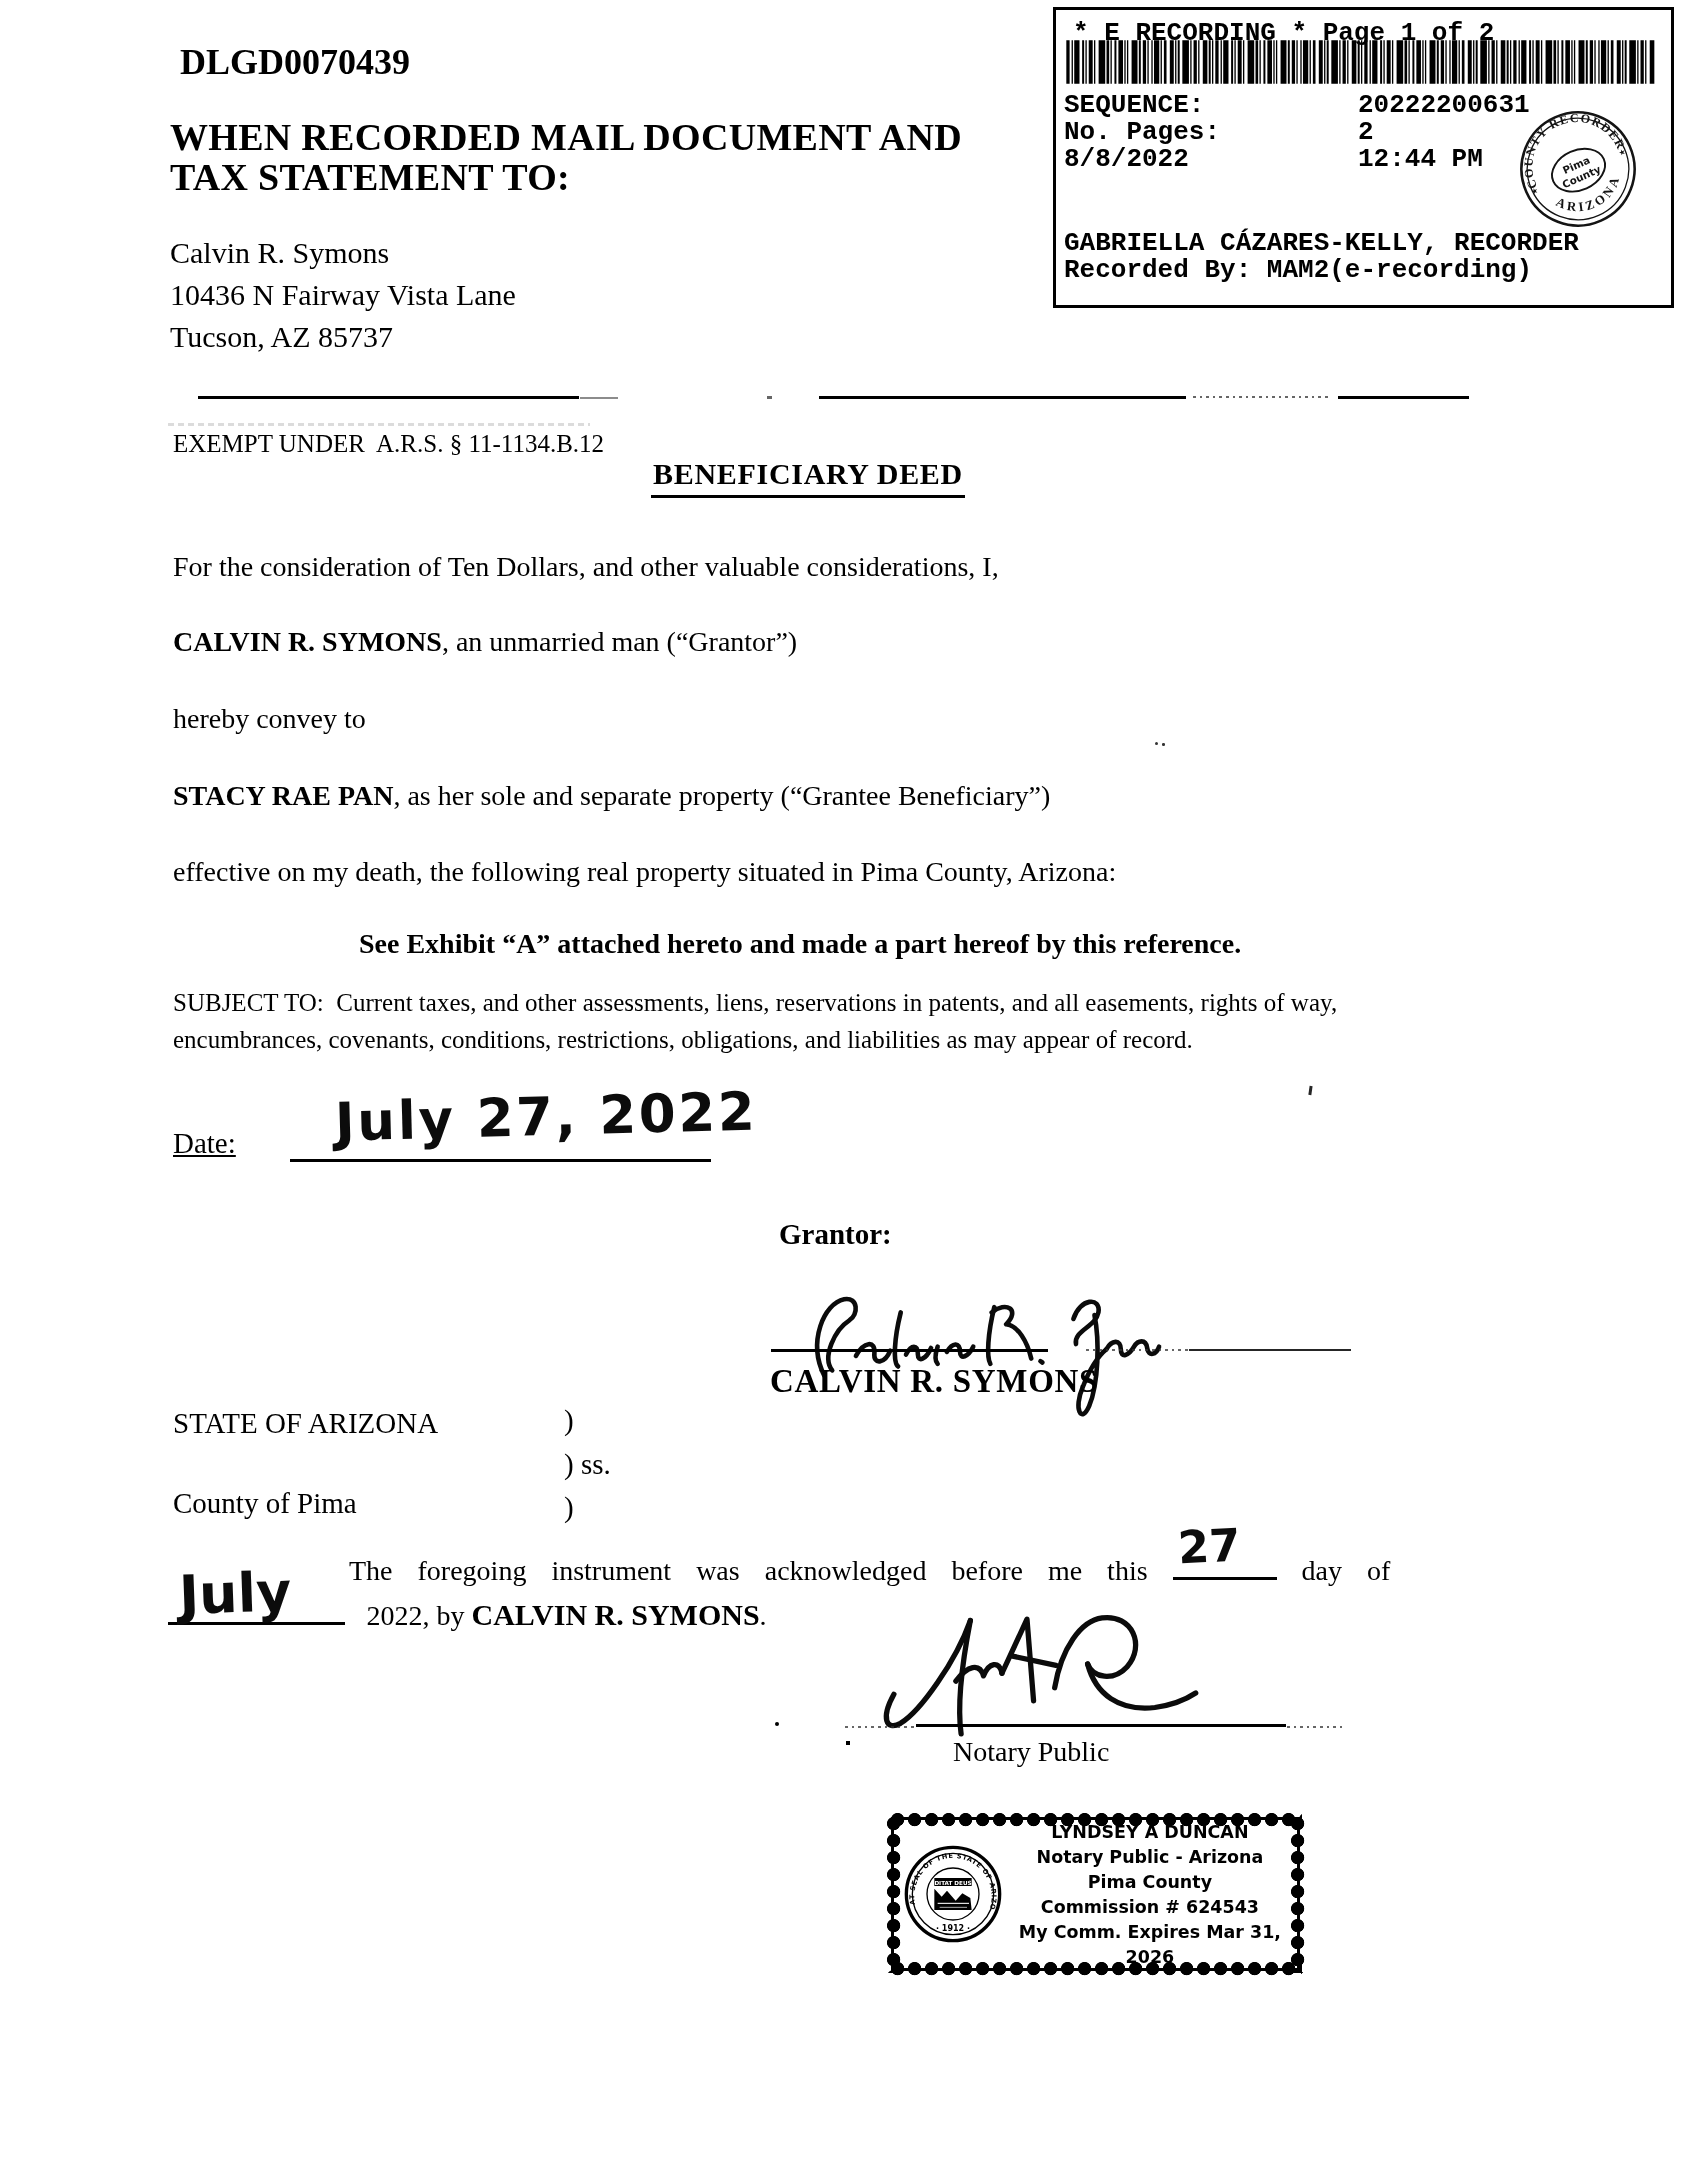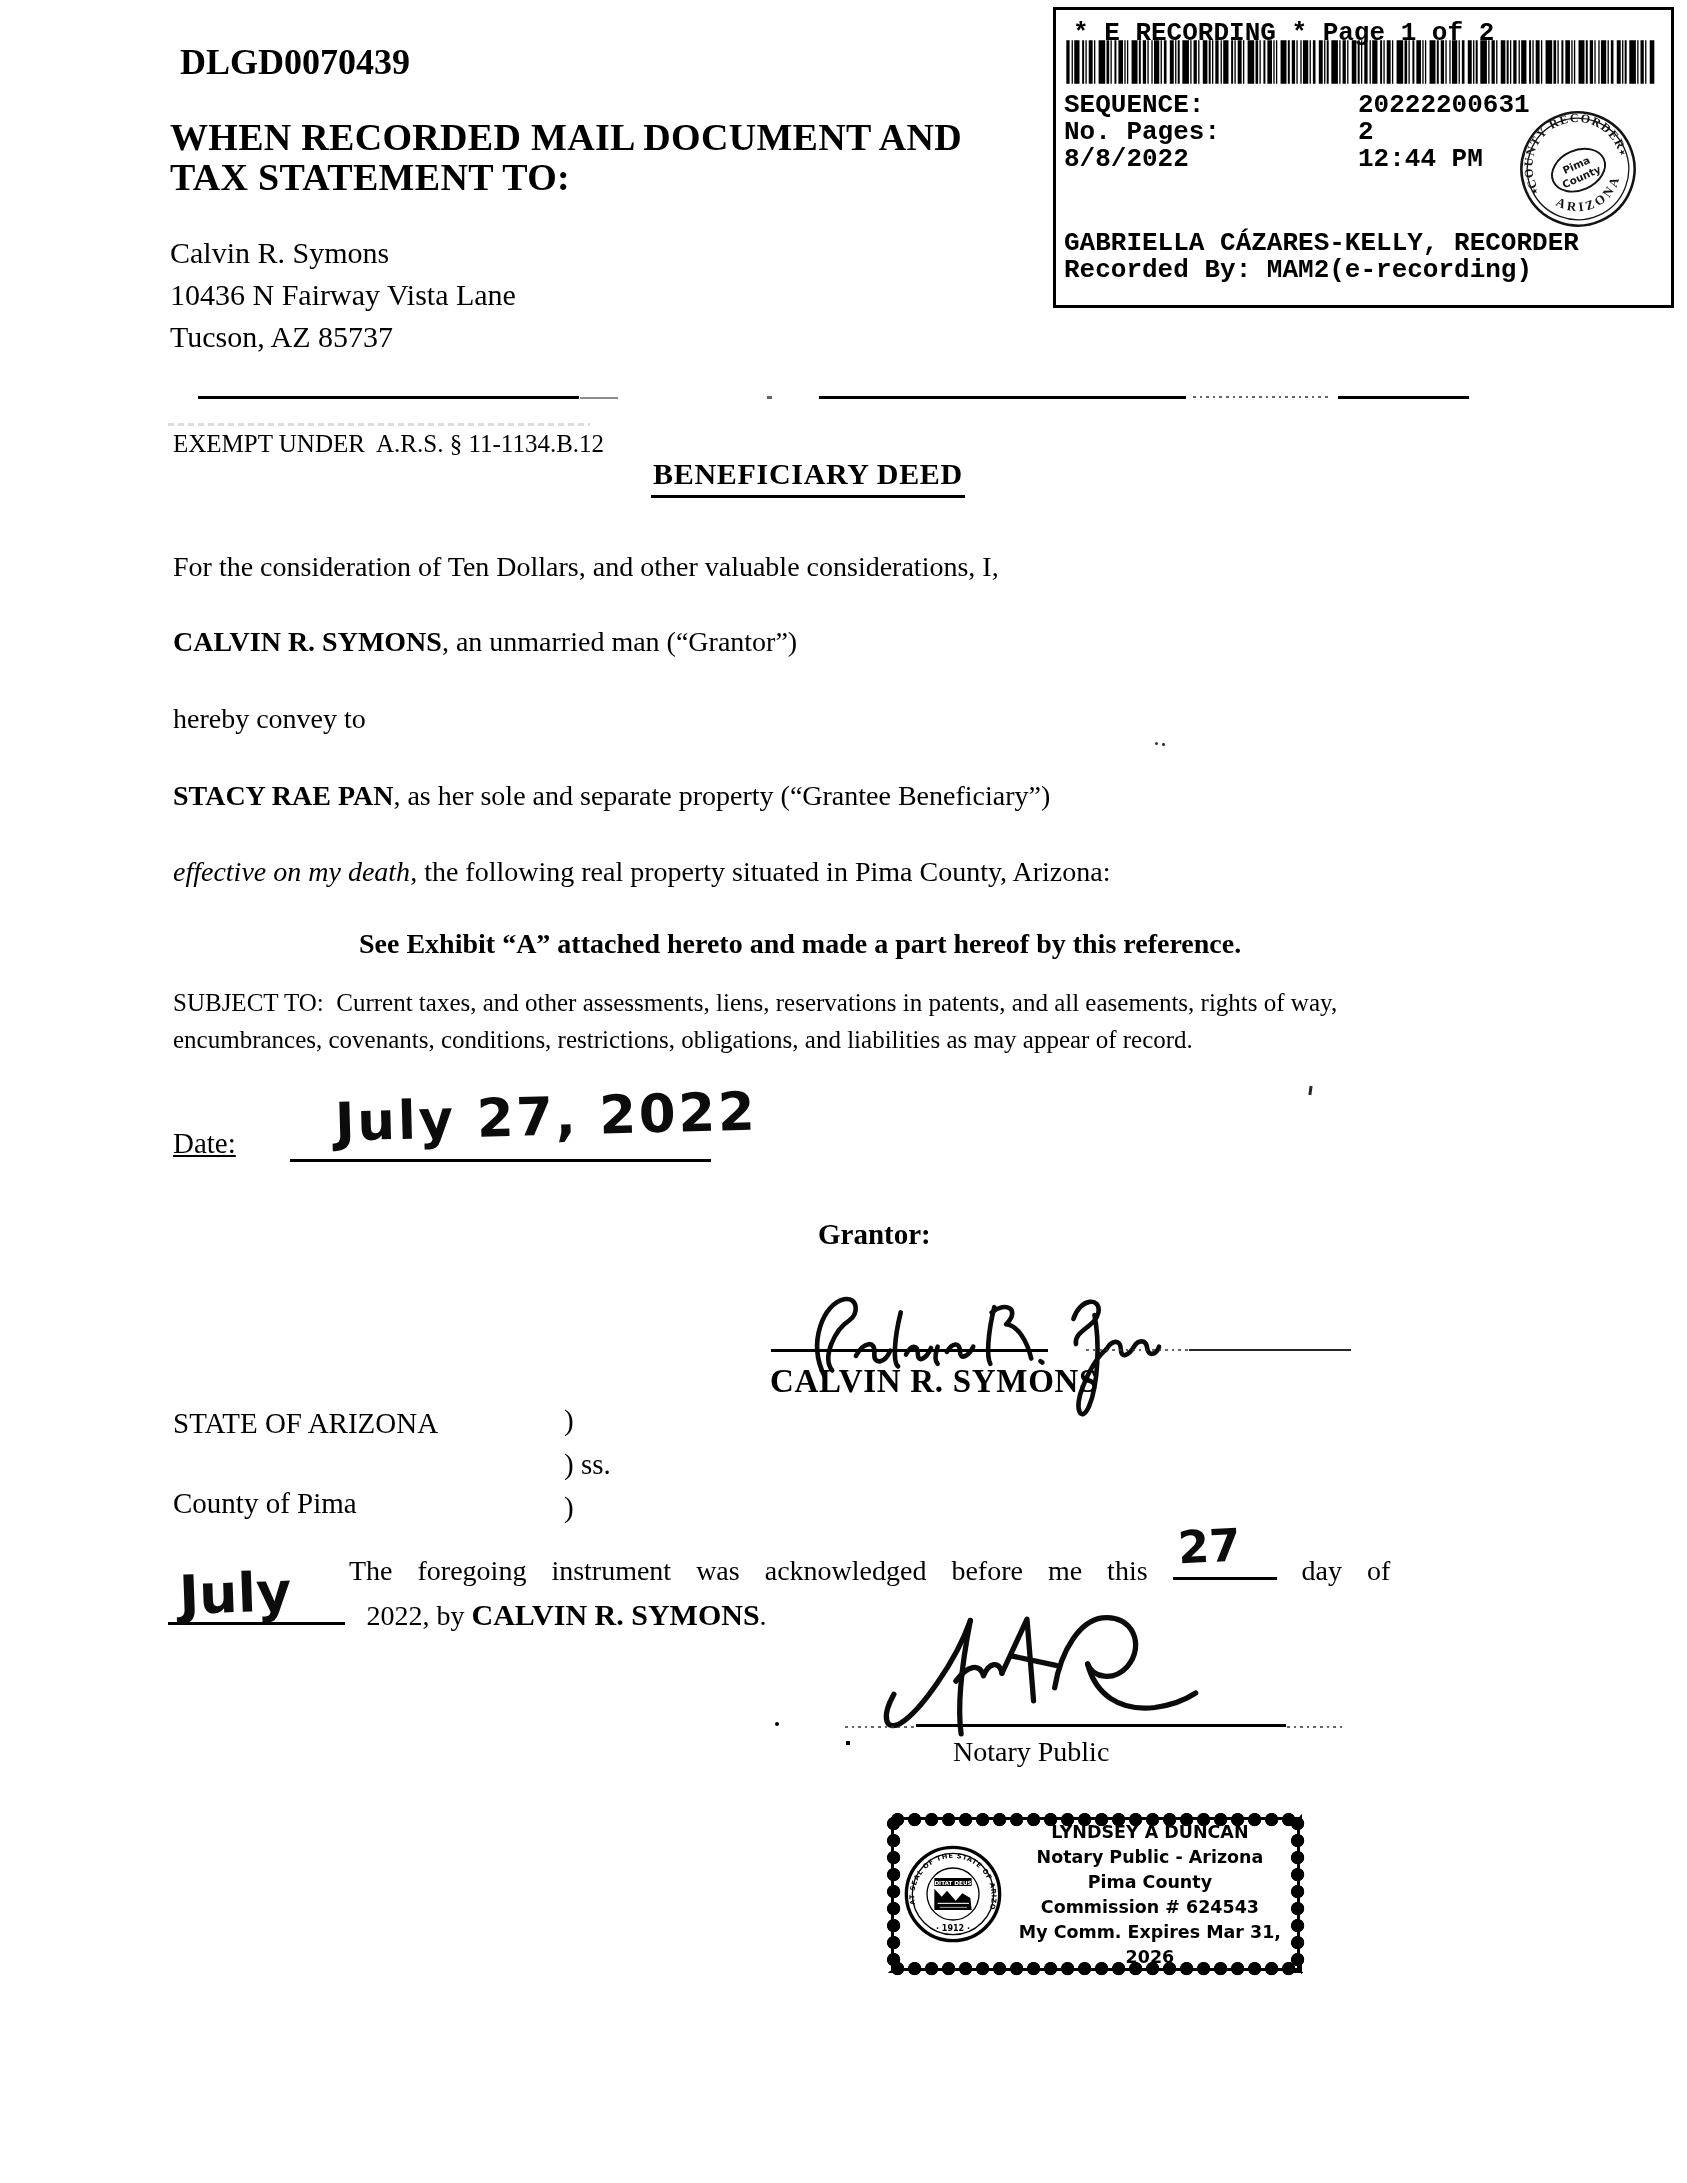--- a/index.html
+++ b/index.html
@@ -1,20 +1,20 @@
 <!DOCTYPE html>
 <html style="font-size:10.5px"><head>
 <meta charset="utf-8">
 <style>
   html,body{margin:0;padding:0;background:#ffffff;}
   #page{position:relative;width:1688px;height:2183px;background:#fff;color:#000;
         font-family:"Liberation Serif", serif; overflow:hidden;}
   .abs{position:absolute;}
   .b{font-weight:bold;}
-  .i{font-style:italic;}
+  .i{}
   .mono{font-family:"Liberation Mono","DejaVu Sans Mono",monospace;font-weight:bold;white-space:pre;}
   .serif43{font-size:28px;line-height:1.25;}
   .pre{white-space:pre-wrap;}
   .hw{font-family:"DejaVu Sans",sans-serif;font-weight:bold;color:#0c0c0c;white-space:nowrap;}
   .rule{position:absolute;background:#000;}
   .dotline{position:absolute;height:2px;background-image:repeating-linear-gradient(90deg,#333 0 2.6px,transparent 2.6px 6.6px);opacity:.75;}
   .art{position:absolute;background:#000;}
   
   #recbox{left:1053px;top:7.3px;width:615px;height:295px;border:3.3px solid #000;}
   
@@ -230,21 +230,21 @@
   <div class="abs b" style="left:359px;top:928px;font-size:28px;">See Exhibit “A” attached hereto and made a part hereof by this reference.</div>
 
   <div class="abs pre" style="left:173px;top:989px;font-size:25px;">SUBJECT TO:  Current taxes, and other assessments, liens, reservations in patents, and all easements, rights of way,</div>
   <div class="abs pre" style="left:173px;top:1026px;font-size:25px;">encumbrances, covenants, conditions, restrictions, obligations, and liabilities as may appear of record.</div>
   <div class="art" style="left:1309px;top:1086px;width:2.6px;height:8.6px;transform:rotate(8deg);opacity:.85;"></div>
 
   <div class="abs" style="left:173px;top:1127px;font-size:29px;text-decoration:underline;">Date:</div>
   <div class="rule" style="left:290px;top:1159px;width:421px;height:2.6px;"></div>
   <div class="abs hw" style="left:335px;top:1086px;font-size:53px;letter-spacing:2.6px;transform:rotate(-1.5deg);">July 27, 2022</div>
 
-  <div class="abs b" style="left:779px;top:1218px;font-size:29px;margin-left:39px;">Grantor:</div>
+  <div class="abs b" style="left:779px;top:1218px;font-size:29px;">Grantor:</div>
 
   <svg class="abs" style="left:794px;top:1278px;" width="369" height="140" viewBox="0 0 560 212">
     <g fill="none" stroke="#0b0b0b" stroke-width="7" stroke-linecap="round" stroke-linejoin="round">
       <path d="M46,148 C20,96 46,38 76,32 C98,28 98,56 84,64 C62,78 42,120 58,140"></path>
       <path d="M94,118 C106,96 124,94 122,114 C120,132 138,130 146,110"></path>
       <path d="M162,52 C152,92 150,128 158,134"></path>
       <path d="M170,116 C178,100 188,100 188,116 C188,128 200,124 208,106"></path>
       <path d="M218,104 C214,116 214,126 218,130"></path>
       <path d="M232,112 C240,98 252,96 252,112 C252,124 264,120 272,104"></path>
       <path d="M304,44 C294,84 292,120 298,130"></path>

